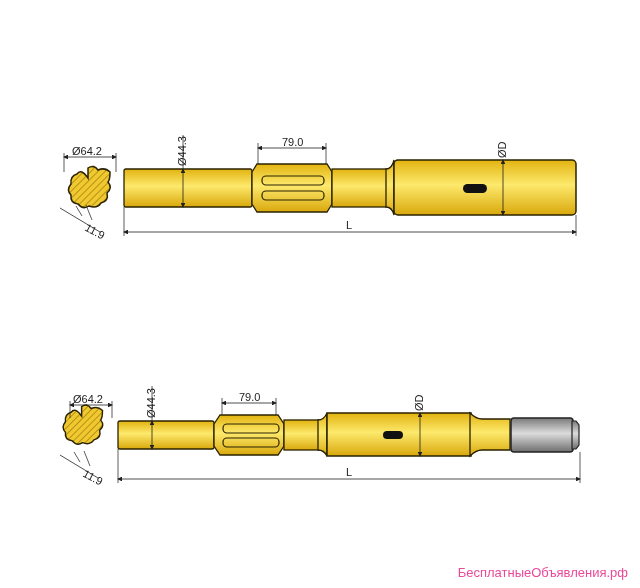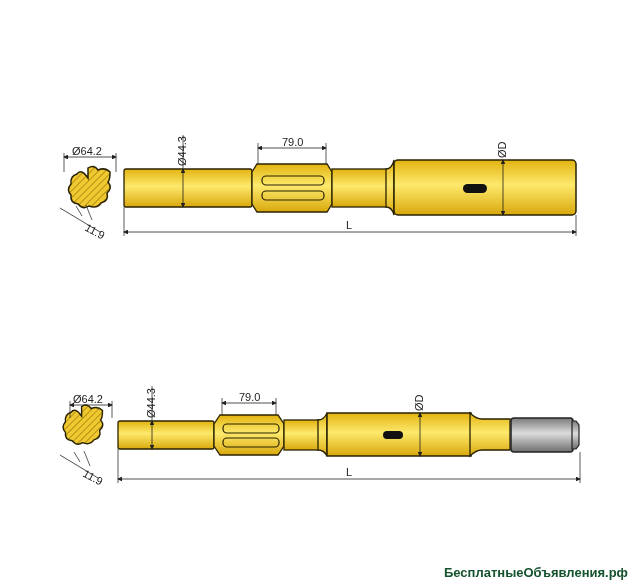--- a/index.html
+++ b/index.html
@@ -1,19 +1,19 @@
 <!DOCTYPE html>
 <html><head>
 <meta charset="utf-8">
 <style>
   html,body{margin:0;padding:0;background:#ffffff;}
   body{width:640px;height:588px;position:relative;overflow:hidden;font-family:"Liberation Sans",sans-serif;}
   svg{position:absolute;left:0;top:0;}
   .dim{font-family:"Liberation Sans",sans-serif;font-size:11px;fill:#222;}
-  .wm{position:absolute;right:12px;bottom:8px;font-family:"Liberation Sans",sans-serif;font-weight:bold;font-size:13px;color:#14532d;}
+  .wm{position:absolute;right:12px;bottom:8px;font-family:"Liberation Sans",sans-serif;font-weight:normal;font-size:13px;color:#ec4899;}
 </style>
 </head>
 <body>
 
 <svg width="640" height="588" viewBox="0 0 640 588">
   <defs>
     <linearGradient id="yel" x1="0" y1="0" x2="0" y2="1">
       <stop offset="0" stop-color="#e2b310"></stop>
       <stop offset="0.45" stop-color="#fde96c"></stop>
       <stop offset="1" stop-color="#d9a80c"></stop>

